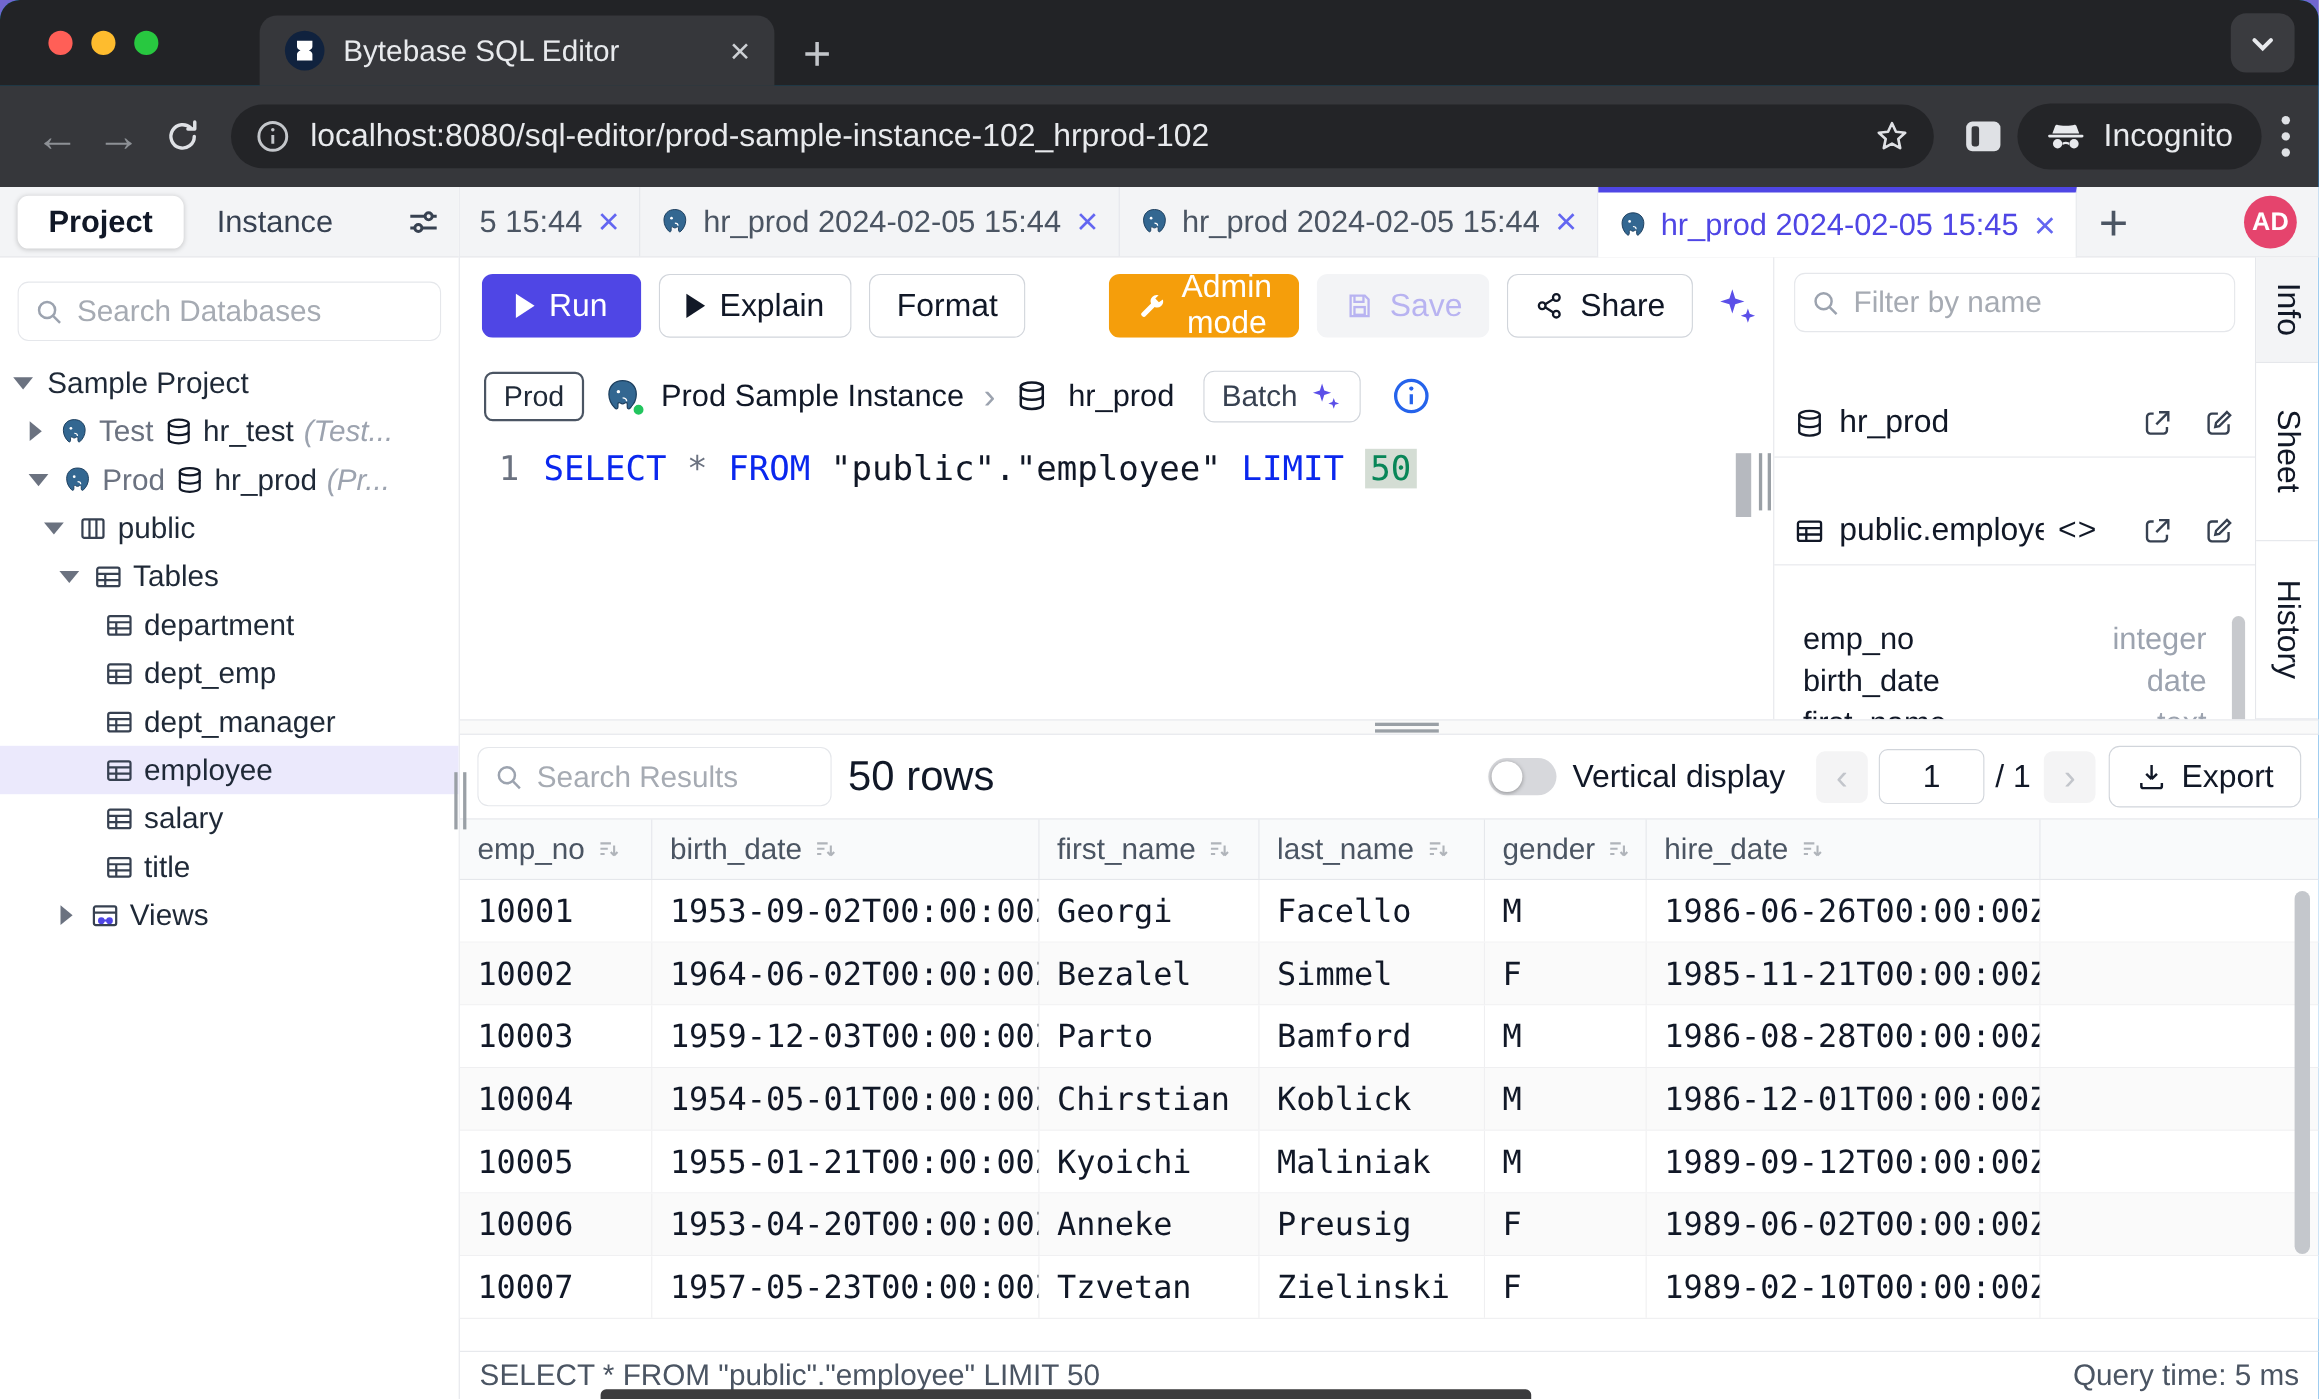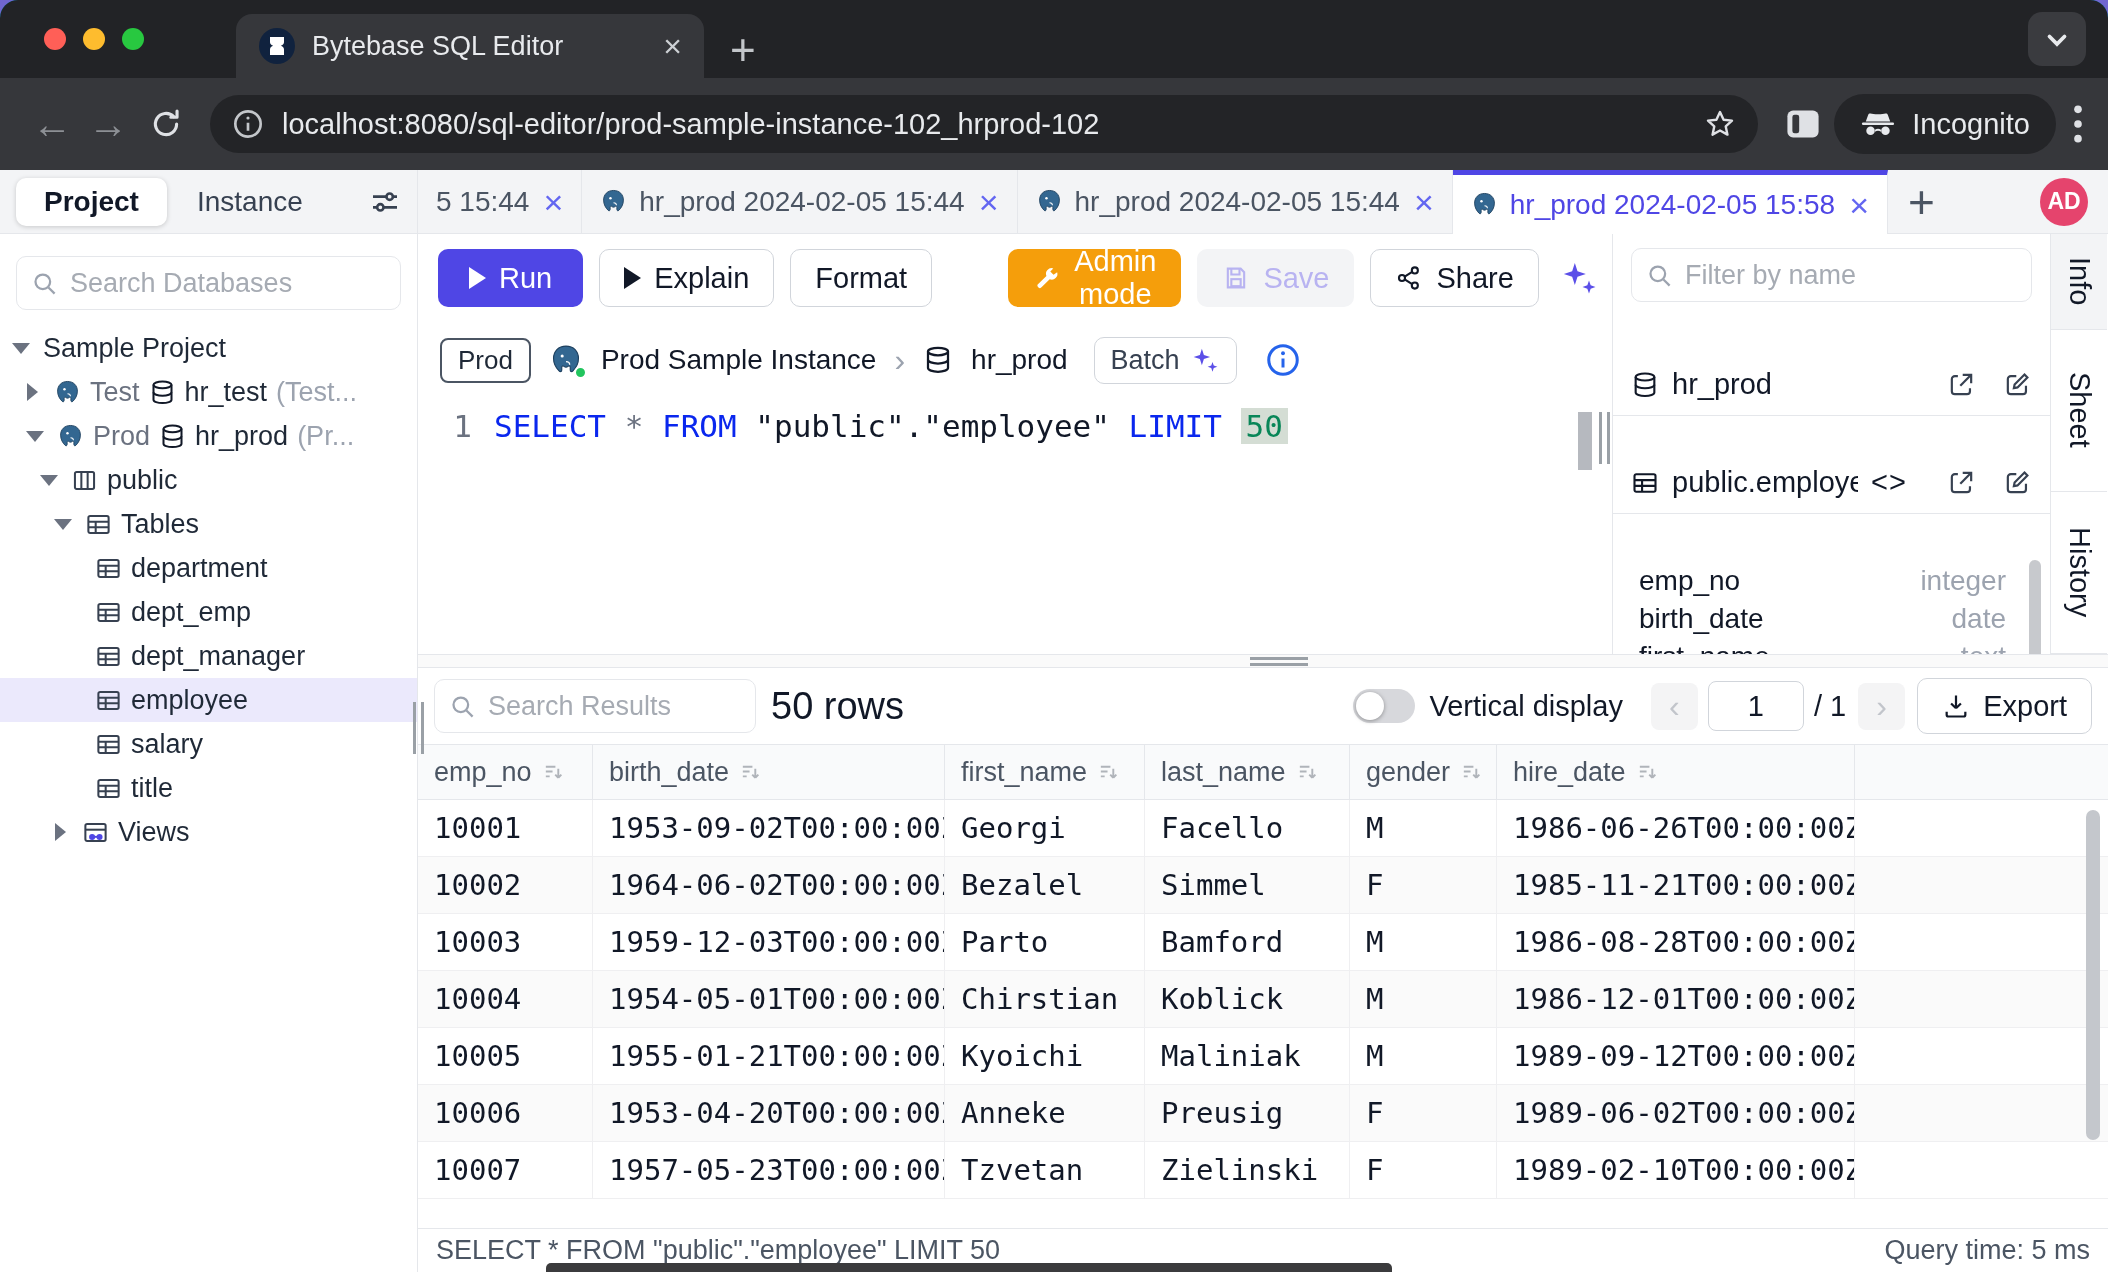--- a/index.html
+++ b/index.html
@@ -40,21 +40,21 @@
   .sb-search input,.sc-filter input,.res-search input{border:none;outline:none;font-size:27px;color:#374151;flex:1;min-width:0;background:transparent;font-family:"Liberation Sans",sans-serif;}
   .sb-search input::placeholder,.sc-filter input::placeholder,.res-search input::placeholder{color:#a6abb3;}
   .tree{flex:1;overflow:hidden;}
   .trow{height:44px;display:flex;align-items:center;gap:9px;font-size:27px;color:#1f2937;white-space:nowrap;}
   .trow.selected{background:#ebe9fc;}
   .caret{flex:none;display:inline-block;}
   .caret.down{width:0;height:0;border-left:9px solid transparent;border-right:9px solid transparent;border-top:11px solid #6b7280;margin:0 4px;}
   .caret.right{width:0;height:0;border-top:9px solid transparent;border-bottom:9px solid transparent;border-left:11px solid #6b7280;margin:0 7px 0 5px;}
   .caret.none{width:22px;}
   .tlabel.env{color:#6b7280;}
-  .tsuffix{color:#9ca3af;}
+  .tsuffix{color:#9ca3af;font-style:italic;}
   .sb-grab{position:absolute;right:-7px;top:532px;display:flex;gap:5px;z-index:3;}
   .sb-grab i,.v-grab i{display:block;width:3px;height:52px;background:#9aa0a6;}
 
   
   .main{flex:1;display:flex;flex-direction:column;min-width:0;}
   .tabstrip{height:64px;background:#f3f4f6;border-bottom:1px solid #e5e7eb;display:flex;align-items:stretch;flex:none;}
   .etab{display:flex;align-items:center;gap:12px;padding:0 18px;border-right:1px solid #e5e7eb;font-size:28px;color:#4b5563;white-space:nowrap;}
   .etab.active{background:#fff;color:#4f46e5;border-top:5px solid #4f46e5;margin-bottom:-1px;}
   .etab-close{color:#6366f1;font-size:34px;line-height:1;margin-left:2px;}
   .plus{font-size:46px;color:#4b5563;padding:0 20px;display:flex;align-items:center;line-height:1;}
@@ -426,21 +426,21 @@
             <span class="etab-close">×</span>
           </div>
           <div class="etab active">
             <span class="ic" style="display:flex;">
               <svg width="27" height="27" viewBox="0 0 24 24">
                 <path d="M12 2.2c-5.4 0-8.8 3.6-8.8 8.6 0 3.9 1.9 6.9 3.9 8.9.9.9 1.9.6 1.9-.7v-1.8c0-.9 1-1.3 1.6-.7.8.7 2 .7 2.8 0 .6-.6 1.6-.2 1.6.7v1.8c0 1.3 1 1.6 1.9.7 2-2 3.9-5 3.9-8.9 0-5-3.4-8.6-8.8-8.6z" fill="#336791" stroke="#1d3f5e" stroke-width=".8"></path>
                 <circle cx="9.3" cy="9.2" r="1.1" fill="#fff"></circle>
                 <path d="M12 13.2c1.5 0 2.6 1 2.6 2.2" stroke="#fff" stroke-width=".9" fill="none"></path>
               </svg>
             </span>
-            <span class="etab-label">hr_prod 2024-02-05 15:58</span>
+            <span class="etab-label">hr_prod 2024-02-05 15:45</span>
             <span class="etab-close">×</span>
           </div>
           <span class="plus">+</span>
           <span class="avatar">AD</span>
         </div>
 
       <div class="workrow">
 
         <div class="editor-col">
           <div class="ed-toolbar">

